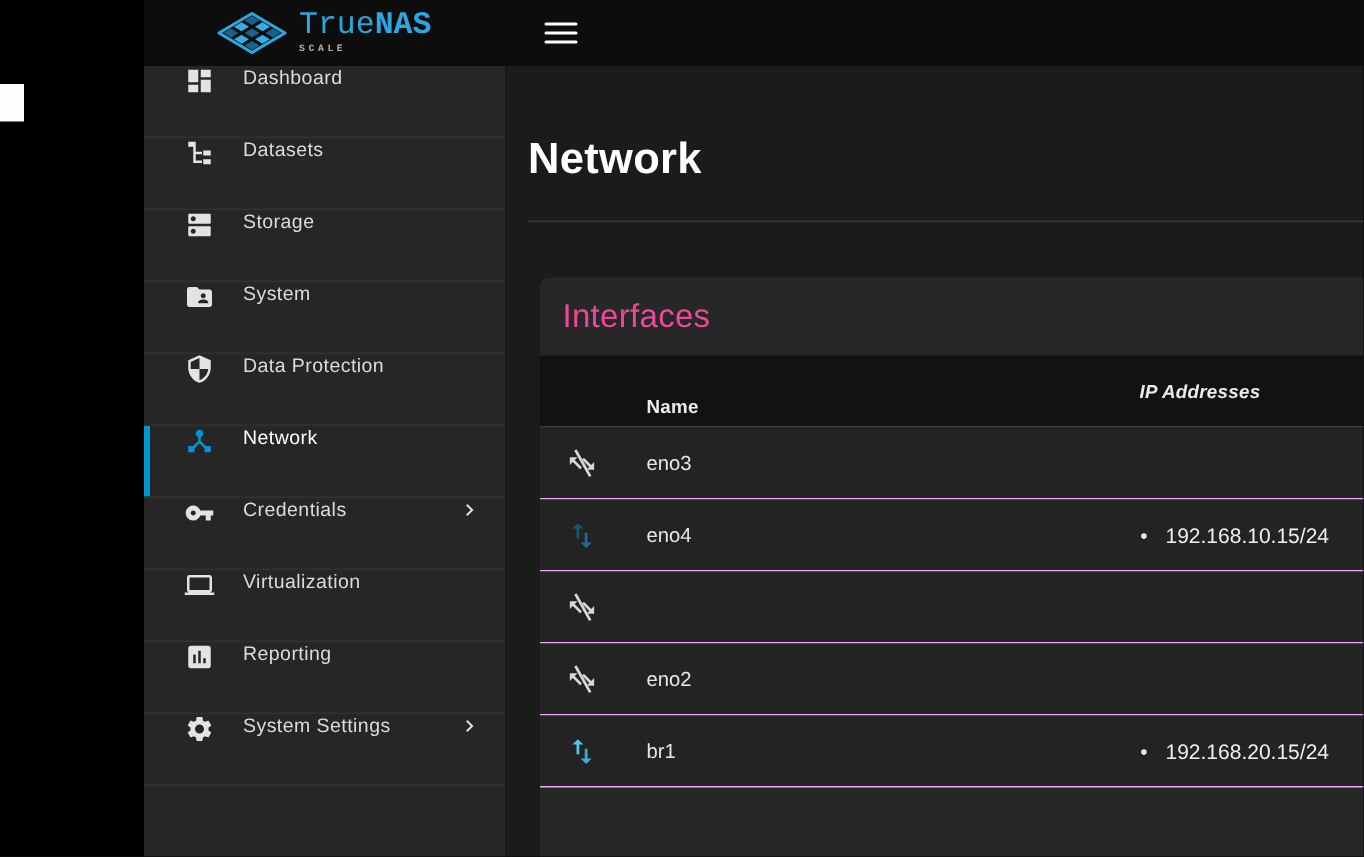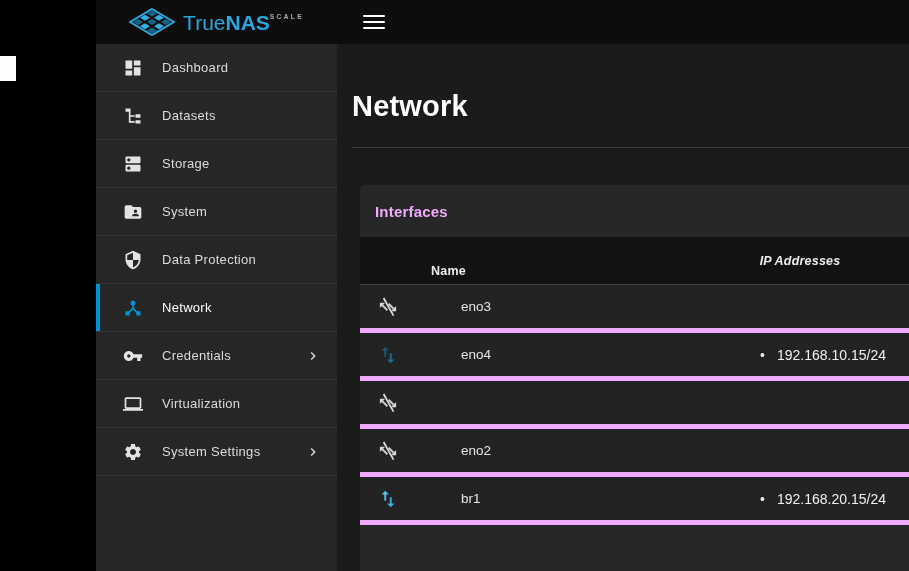--- a/index.html
+++ b/index.html
@@ -11,56 +11,56 @@
   }
 
   
   .edge-strip { position:absolute; left:0; top:0; width:96px; height:571px; background:#000; }
   .white-tab  { position:absolute; left:0; top:56px; width:16px; height:25px; background:#fdfdfd; }
 
   
   .topbar { position:absolute; left:96px; top:0; width:813px; height:44px; background:#0d0d0d; display:flex; align-items:center; }
   .brand  { width:241px; display:flex; align-items:center; justify-content:center; gap:8px; cursor:pointer; }
   .logo-icon svg { display:block; }
-  .brand-text { display:flex; flex-direction:row; line-height:1; }
+  .brand-text { display:flex; flex-direction:column; line-height:1;font-family:Liberation Mono, monospace; }
   .brand-name { font-size:21px; color:#2ba6de; }
   .brand-name .prefix { font-weight:400; }
   .brand-name .suffix { font-weight:700; }
   .brand-sub  { font-size:6.5px; color:#b2b2b2; letter-spacing:2.4px; margin-top:2px; font-weight:700; }
   .hamburger { margin-left:26px; width:22px; display:flex; flex-direction:column; gap:4px; cursor:pointer; padding:2px 0; }
   .hamburger span { height:2px; background:#ffffff; border-radius:1px; }
 
   
   .sidebar { position:absolute; left:96px; top:44px; width:241px; height:527px; background:#262626; overflow:hidden; }
-  .nav-item { height:48px; border-bottom:1px solid #313131; display:flex; align-items:center; padding-left:27px; cursor:pointer; }
+  .nav-item { height:48px; border-bottom:1px solid #313131; display:flex; align-items:flex-start; padding-left:27px; cursor:pointer; }
   .nav-item.active { box-shadow:inset 4px 0 0 0 var(--accent); }
   .nav-item .icon { width:20px; height:20px; color:#e3e3e3; flex:none; }
   .nav-item .icon svg { width:20px; height:20px; display:block; }
   .nav-item.active .icon { color:var(--accent); }
   .nav-item .label { margin-left:19px; font-size:13px; color:#dcdcdc; letter-spacing:.3px; font-weight:400; }
   .nav-item.active .label { color:#ffffff; }
   .nav-item .chevron { margin-left:auto; margin-right:16px; width:16px; height:16px; color:#e0e0e0; }
   .nav-item .chevron svg { width:16px; height:16px; display:block; }
 
   
   .main { position:absolute; left:337px; top:44px; width:572px; height:527px; background:#1b1b1b; }
   .page-title { position:absolute; left:15px; top:46px; font-size:29px; font-weight:700; color:#ffffff; letter-spacing:.2px; }
   .title-divider { position:absolute; left:15px; right:0; top:103px; height:1px; background:#3a3a3a; }
 
   .card { position:absolute; left:23px; top:141px; right:0; bottom:0; background:#272727; border-radius:6px 0 0 0; overflow:hidden; }
   .card-header { height:52px; display:flex; align-items:center; padding-left:15px; }
-  .card-title { font-size:15px; font-weight:700; color:#f0abfc; letter-spacing:.2px; }
+  .card-title { font-size:22px; font-weight:400; color:#ec4899; letter-spacing:.2px; }
 
   .thead { height:48px; background:#121212; display:flex; align-items:center; border-bottom:1px solid #404040; }
   .col-icon { width:56px; flex:none; }
   .col-name { flex:1; padding-left:15px;margin-top:20px; }
   .col-ip   { width:218px; flex:none; text-align:center;font-style:italic; }
   .th { font-size:12.5px; font-weight:700; color:#ececec; letter-spacing:.2px; }
 
-  .row { height:48px; border-bottom:5px solid #f0abfc; display:flex; align-items:center; background:#232323; cursor:pointer;gap:30px; }
+  .row { height:48px; border-bottom:1px solid #f0abfc; display:flex; align-items:center; background:#232323; cursor:pointer; }
   .cell-icon { width:56px; flex:none; display:flex; justify-content:center; }
   .cell-icon svg { width:22px; height:22px; display:block; }
   .cell-name { flex:1; padding-left:15px; font-size:13.5px; color:#e6e6e6; }
   .cell-ip { width:218px; flex:none; display:flex; align-items:center; justify-content:flex-end; gap:12px; padding-right:23px; font-size:14px; color:#f0f0f0; }
   .cell-ip .bullet { font-size:14px; color:#e8e8e8; }
 
   
   .cell-icon.state-down { color:#d6d6d6; }
   .cell-icon.state-up .arrow-up { fill:#55c3ef; }
   .cell-icon.state-up .arrow-down { fill:#3aaede; }
@@ -180,20 +180,29 @@
     <span class="icon">
         <svg viewBox="0 0 24 24">
           <path fill="currentColor" d="M20 18c1.1 0 2-.9 2-2V6c0-1.1-.9-2-2-2H4c-1.1 0-2 .9-2 2v10c0 1.1.9 2 2 2H0v2h24v-2h-4zM4 6h16v10H4V6z"></path>
         </svg>
       </span>
     <span class="label">Virtualization</span>
 
   </div>
 
 
+  <div class="nav-item">
+    <span class="icon">
+        <svg viewBox="0 0 24 24">
+          <path fill="currentColor" d="M19 3H5c-1.1 0-2 .9-2 2v14c0 1.1.9 2 2 2h14c1.1 0 2-.9 2-2V5c0-1.1-.9-2-2-2zM9 17H7v-7h2v7zm4 0h-2V7h2v10zm4 0h-2v-4h2v4z"></path>
+        </svg>
+      </span>
+    <span class="label">Reporting</span>
+
+  </div>
 
   <div class="nav-item">
     <span class="icon">
         <svg viewBox="0 0 24 24">
           <path fill="currentColor" d="M19.14 12.94c.04-.3.06-.61.06-.94 0-.32-.02-.64-.07-.94l2.03-1.58c.18-.14.23-.41.12-.61l-1.92-3.32c-.12-.22-.37-.29-.59-.22l-2.39.96c-.5-.38-1.03-.7-1.62-.94l-.36-2.54c-.04-.24-.24-.41-.48-.41h-3.84c-.24 0-.43.17-.47.41l-.36 2.54c-.59.24-1.13.57-1.62.94l-2.39-.96c-.22-.08-.47 0-.59.22L2.74 8.87c-.12.21-.08.47.12.61l2.03 1.58c-.05.3-.09.63-.09.94s.02.64.07.94l-2.03 1.58c-.18.14-.23.41-.12.61l1.92 3.32c.12.22.37.29.59.22l2.39-.96c.5.38 1.03.7 1.62.94l.36 2.54c.05.24.24.41.48.41h3.84c.24 0 .44-.17.47-.41l.36-2.54c.59-.24 1.13-.56 1.62-.94l2.39.96c.22.08.47 0 .59-.22l1.92-3.32c.12-.22.07-.47-.12-.61l-2.01-1.58zM12 15.6c-1.98 0-3.6-1.62-3.6-3.6s1.62-3.6 3.6-3.6 3.6 1.62 3.6 3.6-1.62 3.6-3.6 3.6z"></path>
         </svg>
       </span>
     <span class="label">System Settings</span>
     <span class="chevron">
         <svg viewBox="0 0 24 24">

